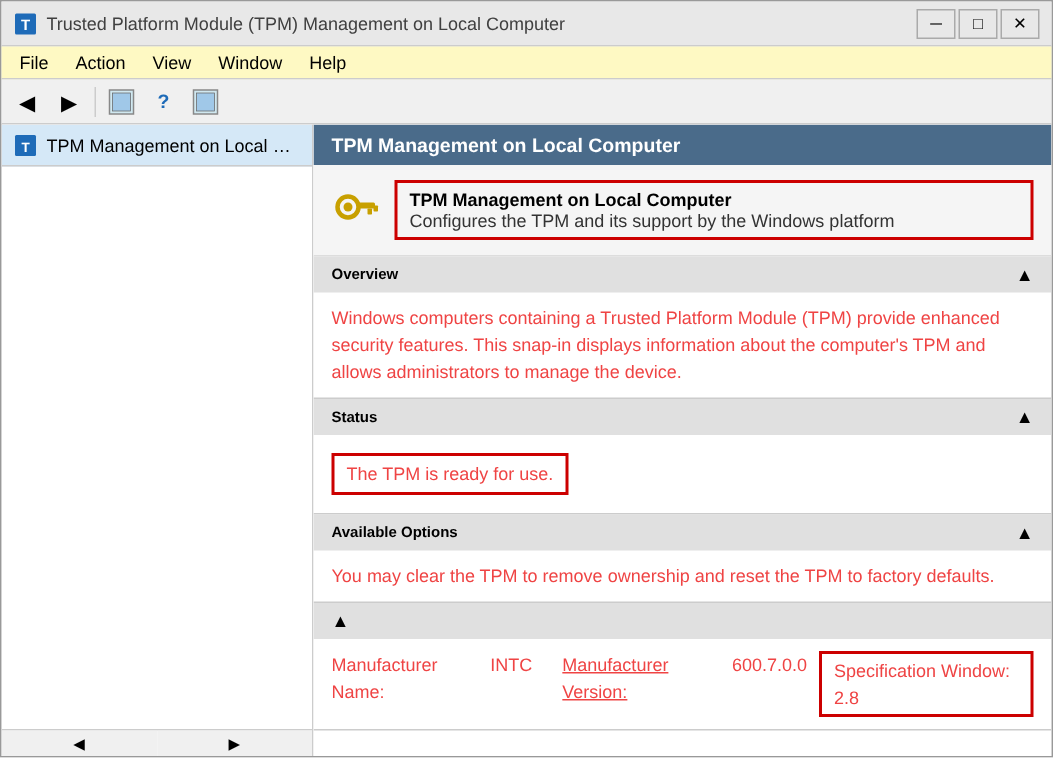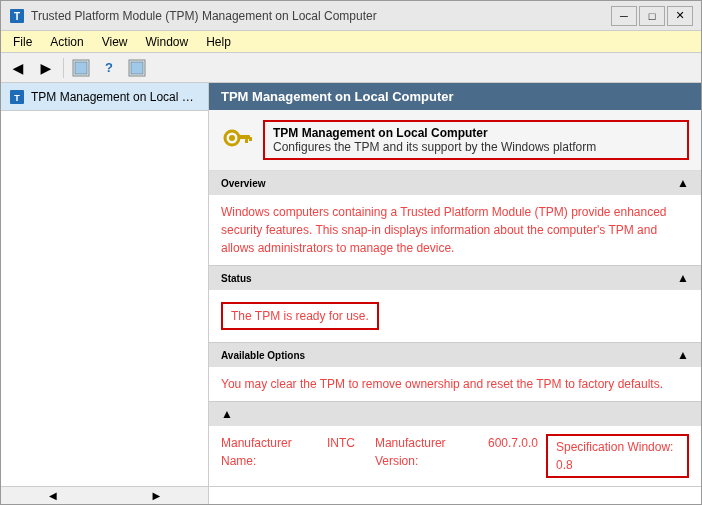--- a/index.html
+++ b/index.html
@@ -356,25 +356,25 @@
         </div>
 
         <div class="section">
           <div class="section-header">
             <span class="section-header-icon">▲</span>
           </div>
           <div class="section-body">
             <div class="manufacturer-row">
               <span>Manufacturer Name:</span>
               <span>INTC</span>
-              <span style="margin-left:12px;">Manufacturer Version:</span>
+              <span style="margin-left:12px;text-decoration:underline;">Manufacturer Version:</span>
               <span>600.7.0.0</span>
               <div class="spec-version-box">
                 <span>Specification Window:</span>
-                <span>0.8</span>
+                <span>2.8</span>
               </div>
             </div>
           </div>
         </div>
 
       </div>
     </div>
   </div>
 </div>
 

